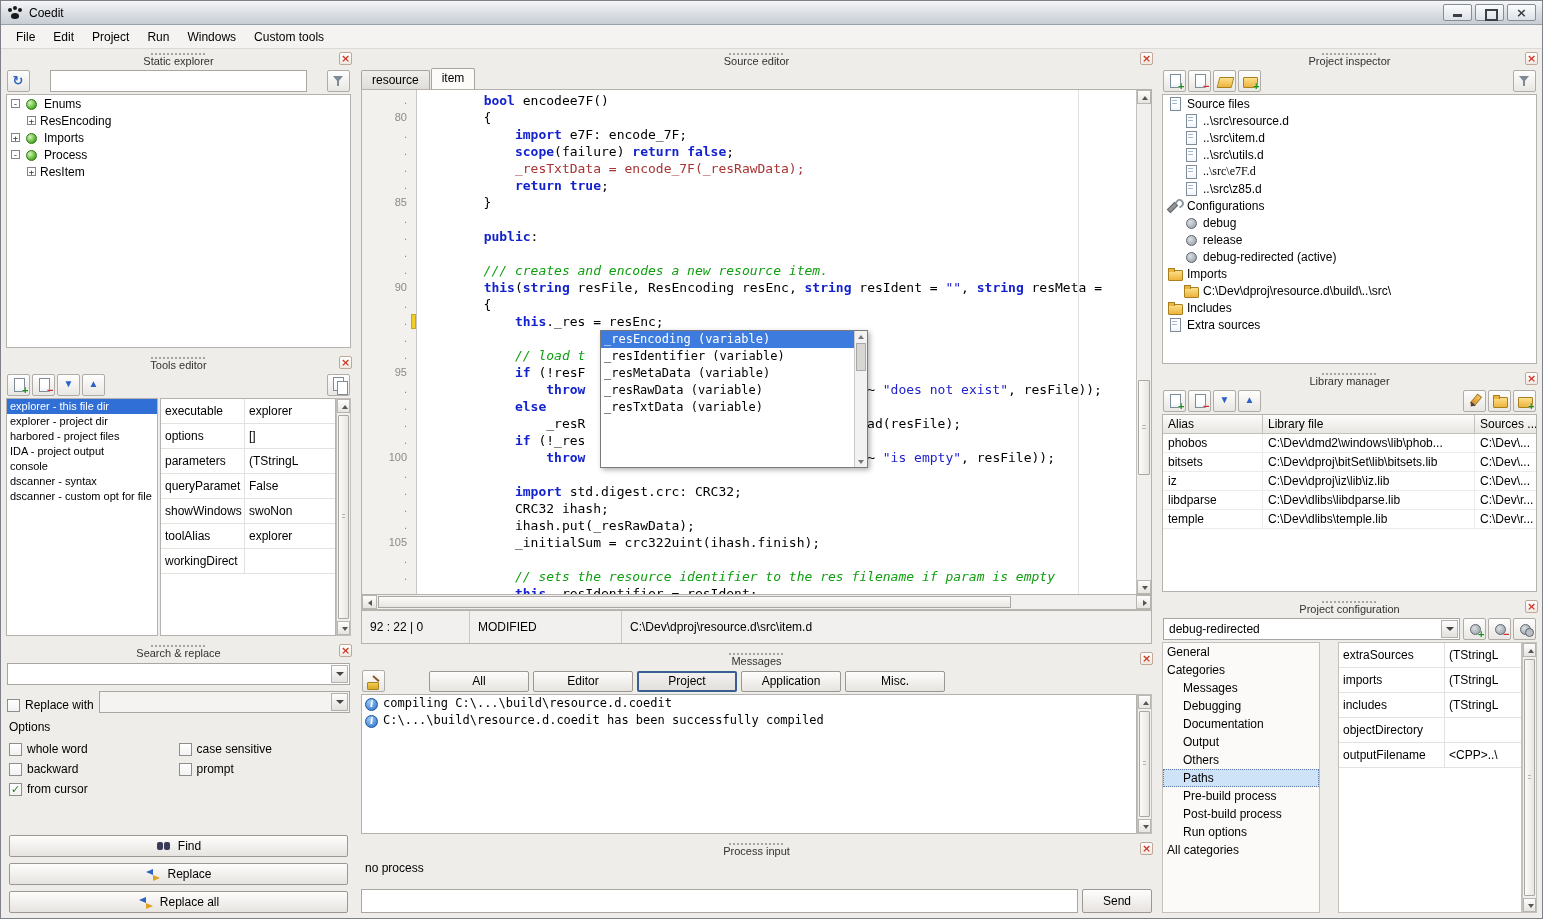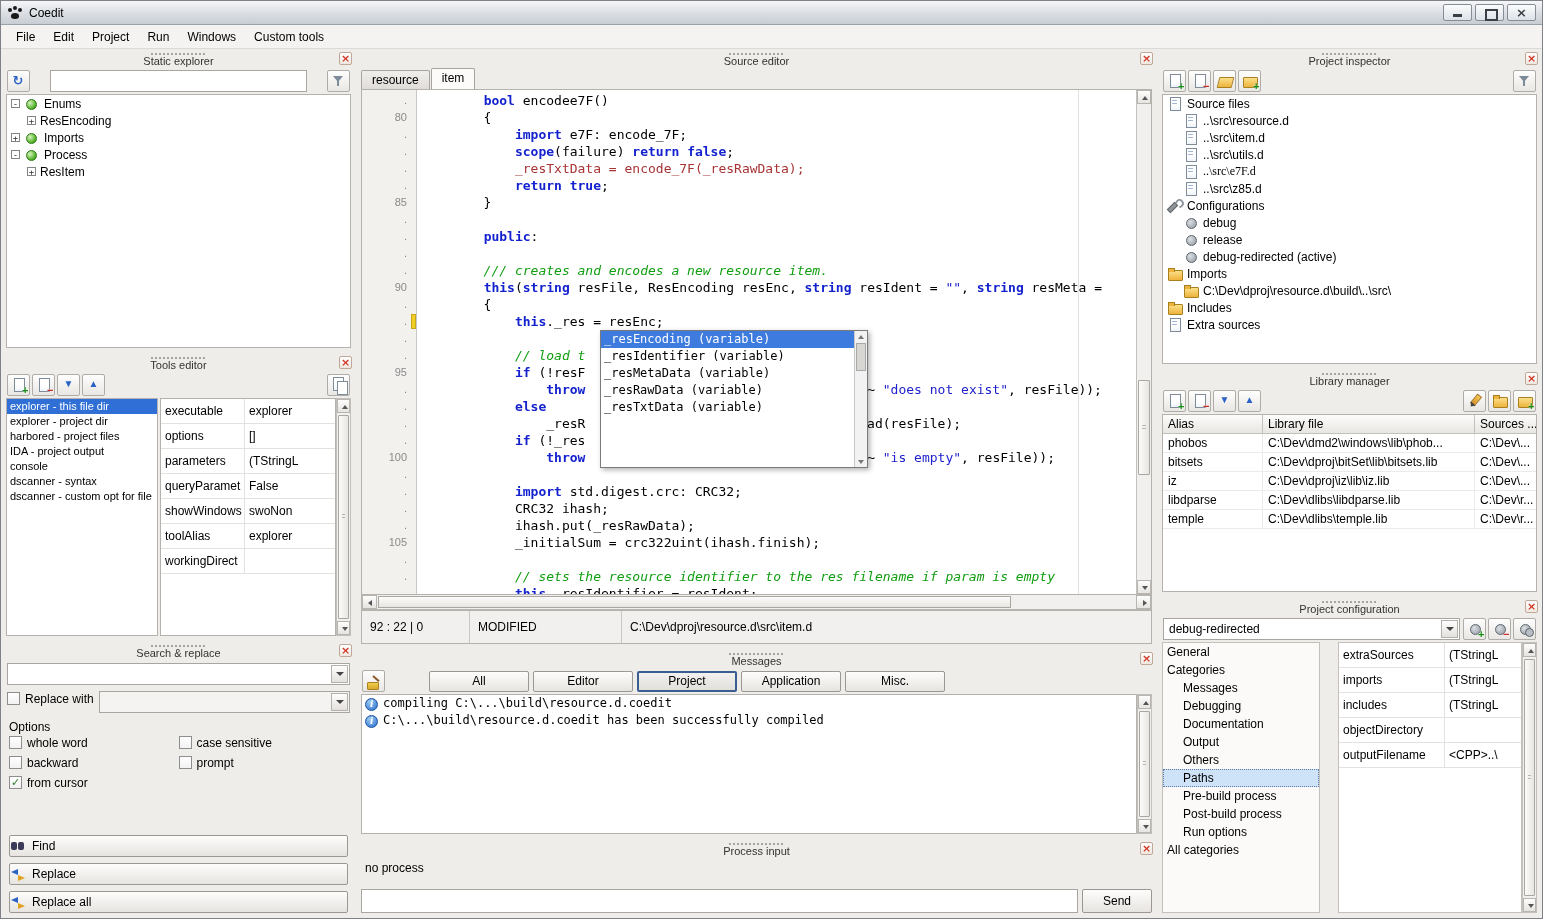--- a/index.html
+++ b/index.html
@@ -106,23 +106,23 @@
 .hs-thumb{position:absolute;left:16px;right:140px;top:1px;bottom:1px;background:linear-gradient(#FBFBFA,#E8E6E2);border:1px solid #AAA7A3}
 
 .combo{height:22px;border:1px solid #A9A6A2;background:#FFF;display:flex;align-items:center;padding:0 20px 0 5px;position:relative;font-size:12px;white-space:nowrap;overflow:hidden}
 .combo-btn{position:absolute;right:1px;top:1px;bottom:1px;width:17px;background:linear-gradient(#FDFDFD,#E4E1DD);border:1px solid #B4B1AD;display:flex;align-items:center;justify-content:center}
 .combo-btn::before{content:"";border-left:4px solid transparent;border-right:4px solid transparent;border-top:4px solid #444}
 .combo.dim{background:#F4F3F1}
 .sr-row{display:flex;align-items:center;gap:5px;padding:3px 4px;flex:none}
 .sr-row .combo{flex:1;min-width:0}
 .sr-opt-label{font-size:12px;padding:4px 6px 2px;flex:none}
 .sr-grid{display:flex;flex-wrap:wrap;padding:0 6px;flex:none}
-.cb{width:50%;height:20px;display:flex;align-items:flex-start;font-size:12px}
+.cb{width:50%;height:20px;display:flex;align-items:flex-end;font-size:12px}
 .cbbox{width:13px;height:13px;flex:none;border:1px solid #8E8E8E;background:linear-gradient(#FFF,#F2F2F2);margin-right:5px;font:bold 11px/12px "DejaVu Sans",sans-serif;color:#2A7A2A;text-align:center}
-.bigbtn{display:flex;align-items:center;gap:6px;height:22px;margin:3px 6px;flex:none;border:1px solid #9B9893;border-radius:2px;background:linear-gradient(#FDFDFC,#E7E4E0);font-size:12px}
+.bigbtn{display:flex;align-items:center;justify-content:center;gap:6px;height:22px;margin:3px 6px;flex:none;border:1px solid #9B9893;border-radius:2px;background:linear-gradient(#FDFDFC,#E7E4E0);font-size:12px}
 
 .tabs{display:flex;align-items:flex-end;height:21px;flex:none;padding-left:3px}
 .tab{height:19px;padding:2px 10px 0;border:1px solid #A8A5A1;border-bottom:none;background:linear-gradient(#F0EEEB,#E0DDD9);margin-right:1px;border-radius:2px 2px 0 0;font-size:12px}
 .tab.active{background:#FCFBFA;height:21px;position:relative;z-index:2}
 .editor-wrap{display:flex;position:relative;margin:0 3px;border:1px solid #B5B2AE;background:#FFF;min-height:0;flex:1}
 .code-area{flex:1;min-width:0;position:relative;overflow:hidden;padding-top:2px}
 .gutter-bg{position:absolute;left:0;top:0;bottom:0;width:55px;background:#F2F1EE;border-right:1px solid #C9C7C3}
 .margin-line{position:absolute;left:716px;top:0;bottom:0;width:1px;background:#E3E1DD}
 .cl{display:flex;height:17px;position:relative;z-index:1}
 .gut{width:55px;flex:none;text-align:right;padding-right:10px;font:11px/17px "Liberation Sans",sans-serif;color:#8A8A8A;position:relative}

